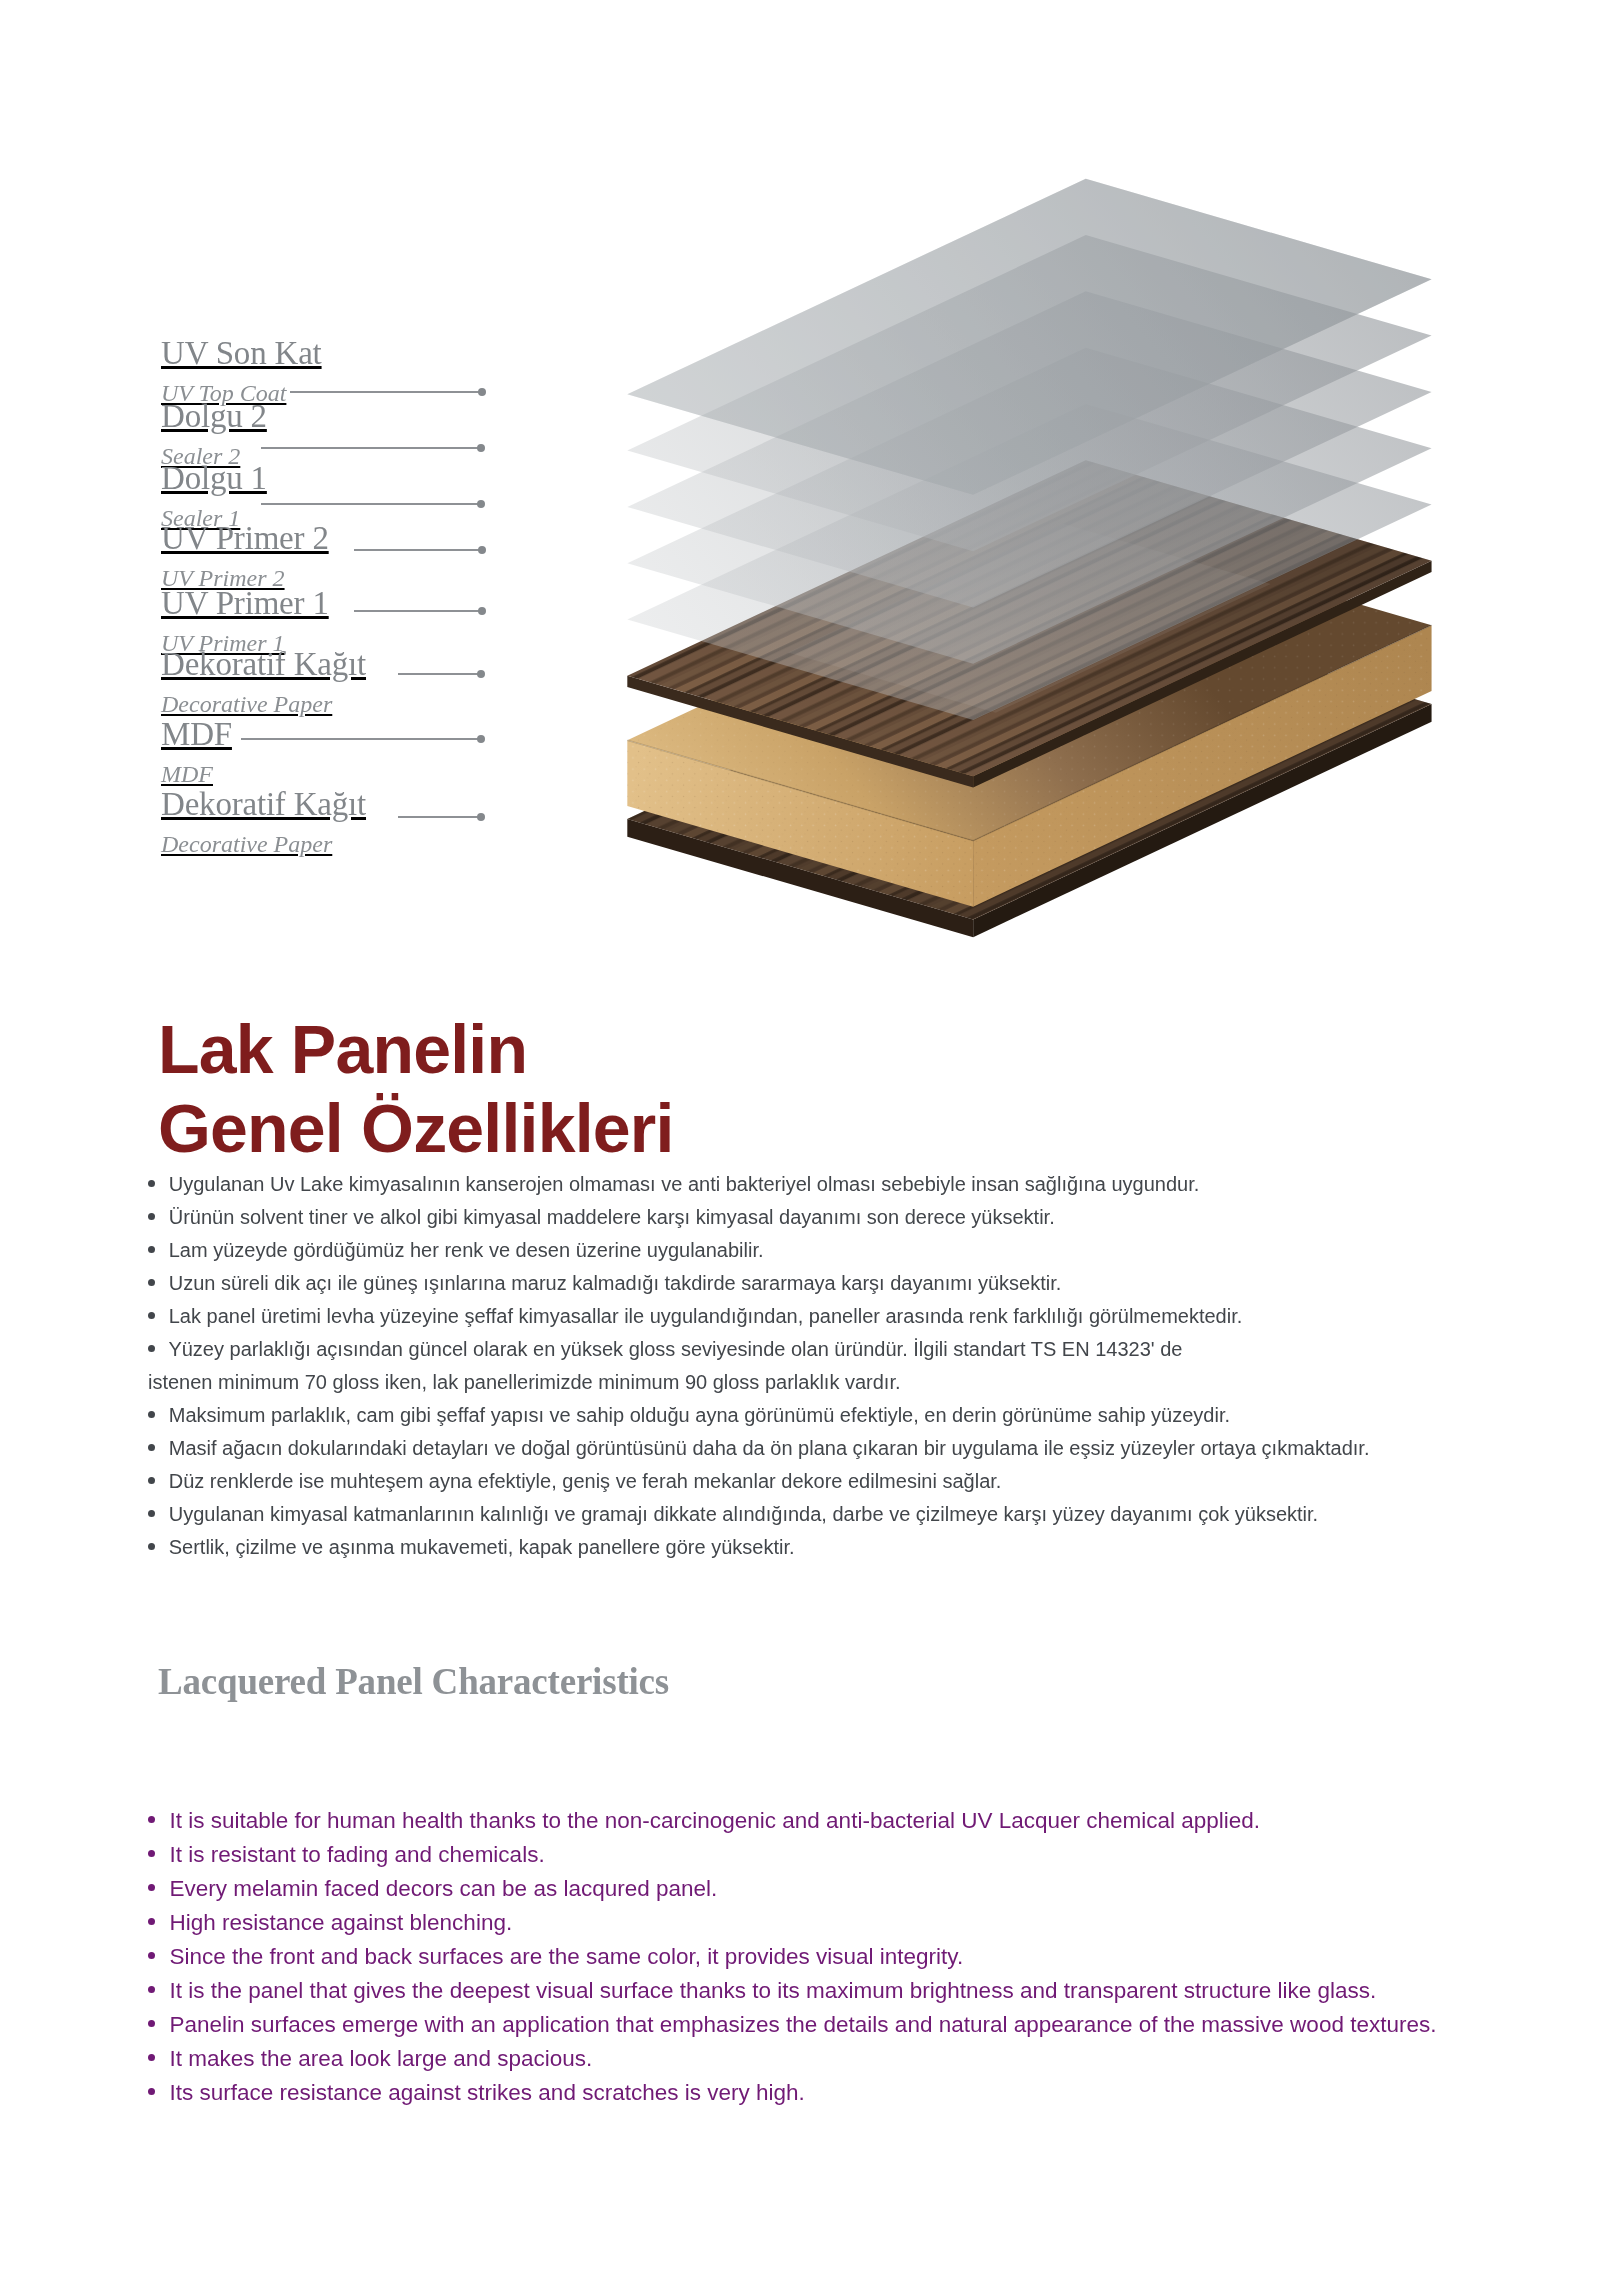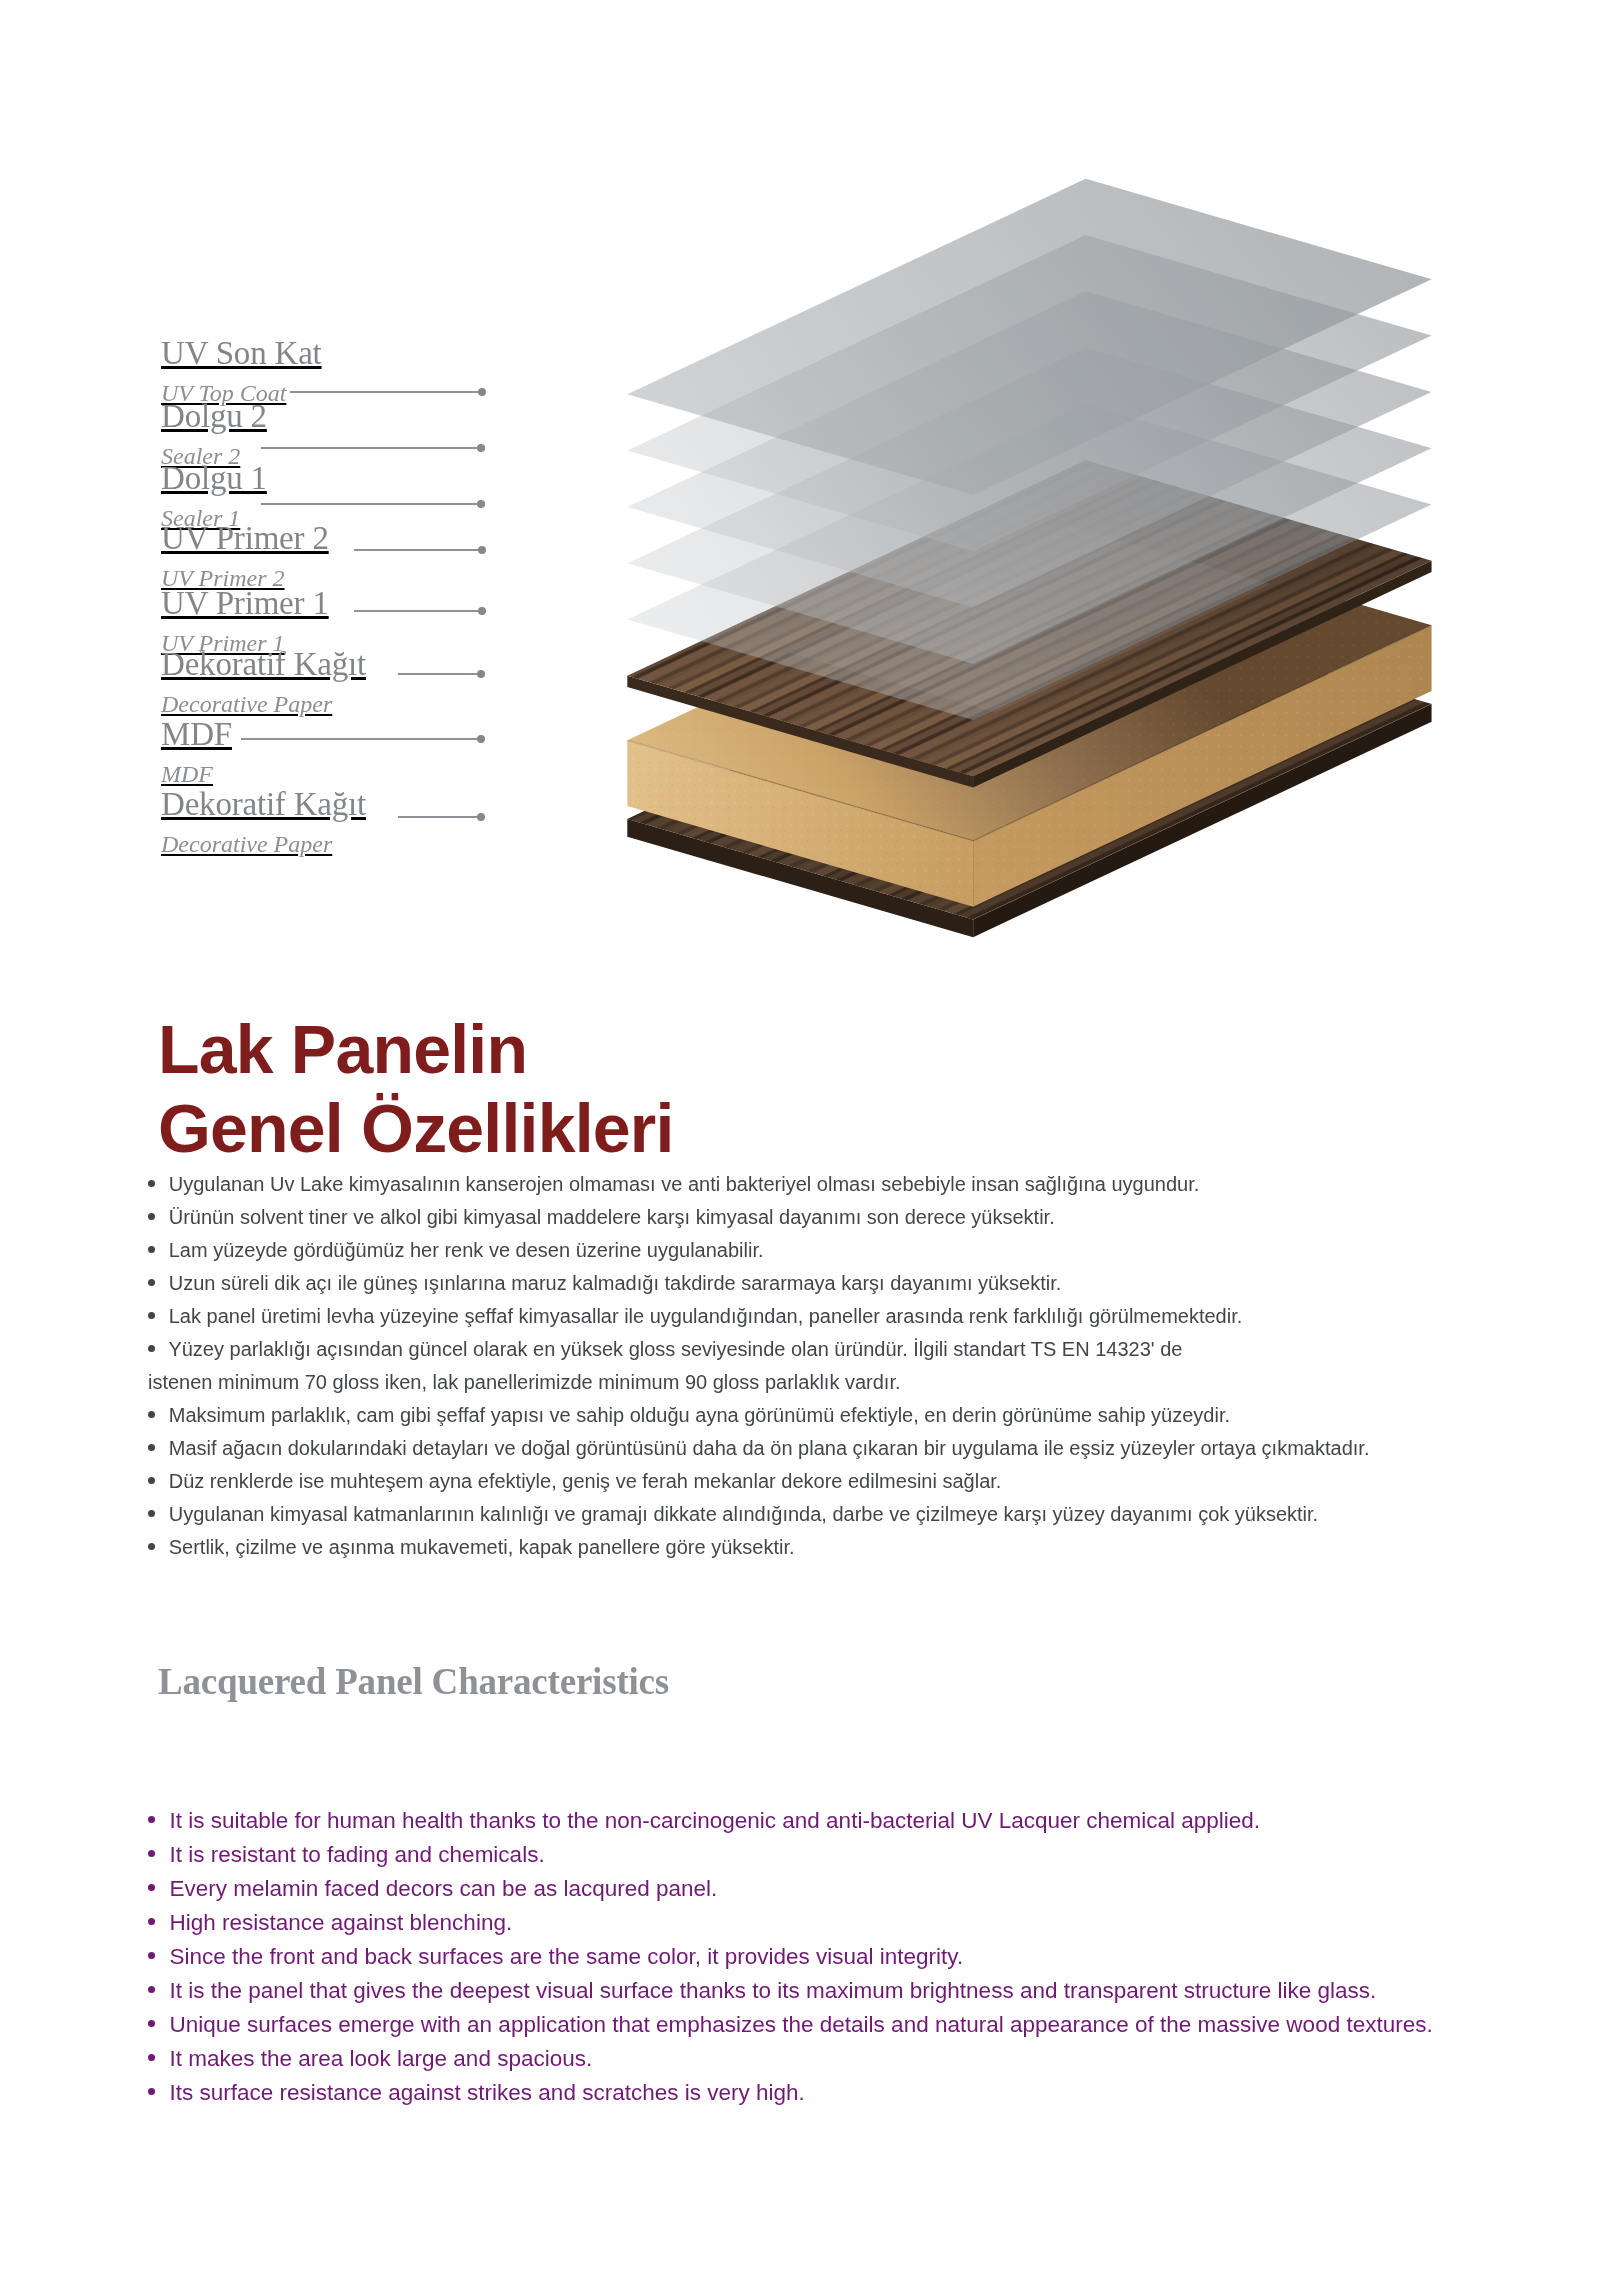--- a/index.html
+++ b/index.html
@@ -249,21 +249,21 @@
       <div class="li">
     <span>High resistance against blenching.</span>
   </div>
       <div class="li">
     <span>Since the front and back surfaces are the same color, it provides visual integrity.</span>
   </div>
       <div class="li">
     <span>It is the panel that gives the deepest visual surface thanks to its maximum brightness and transparent structure like glass.</span>
   </div>
       <div class="li">
-    <span>Unique surfaces emerge with an application that emphasizes the details and natural appearance of the massive wood textures.</span>
+    <span>Panelin surfaces emerge with an application that emphasizes the details and natural appearance of the massive wood textures.</span>
   </div>
       <div class="li">
     <span>It makes the area look large and spacious.</span>
   </div>
       <div class="li">
     <span>Its surface resistance against strikes and scratches is very high.</span>
   </div>
     </div>
 
 </div>

